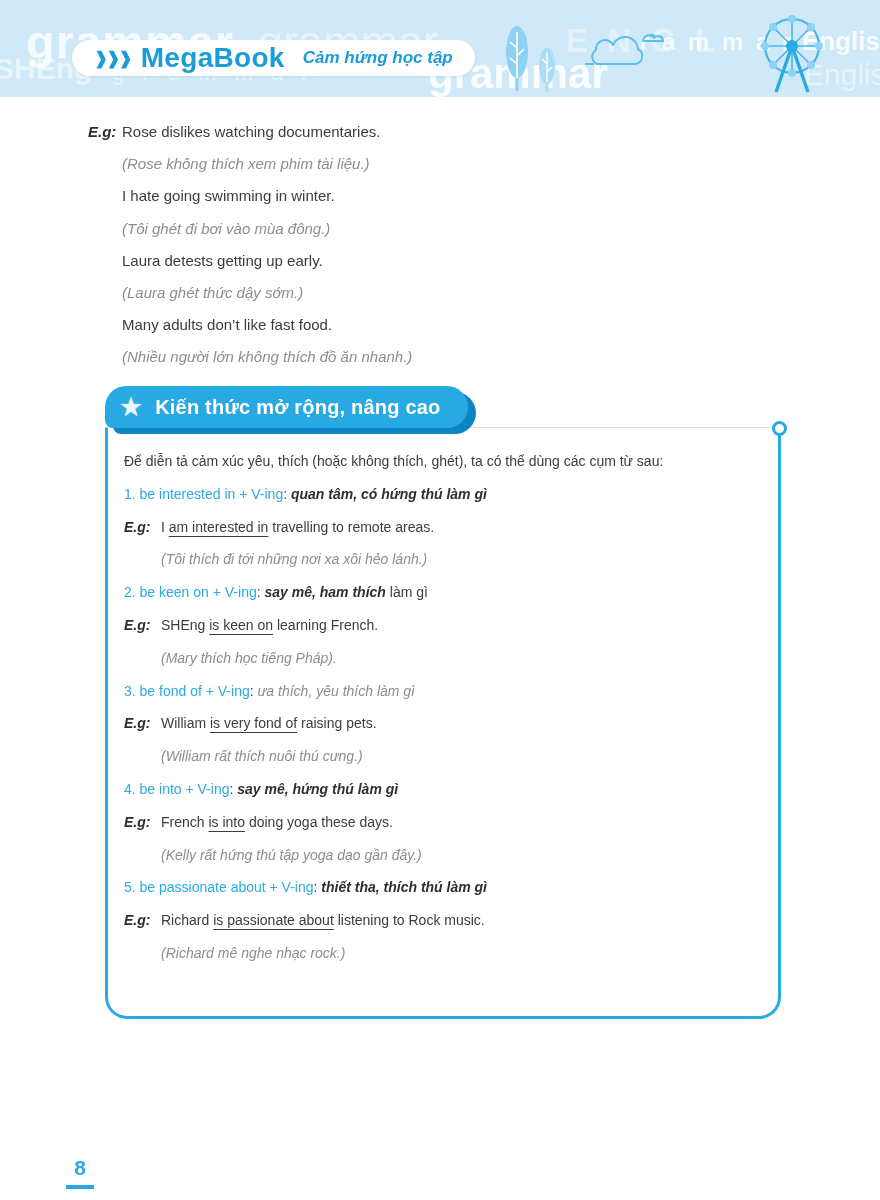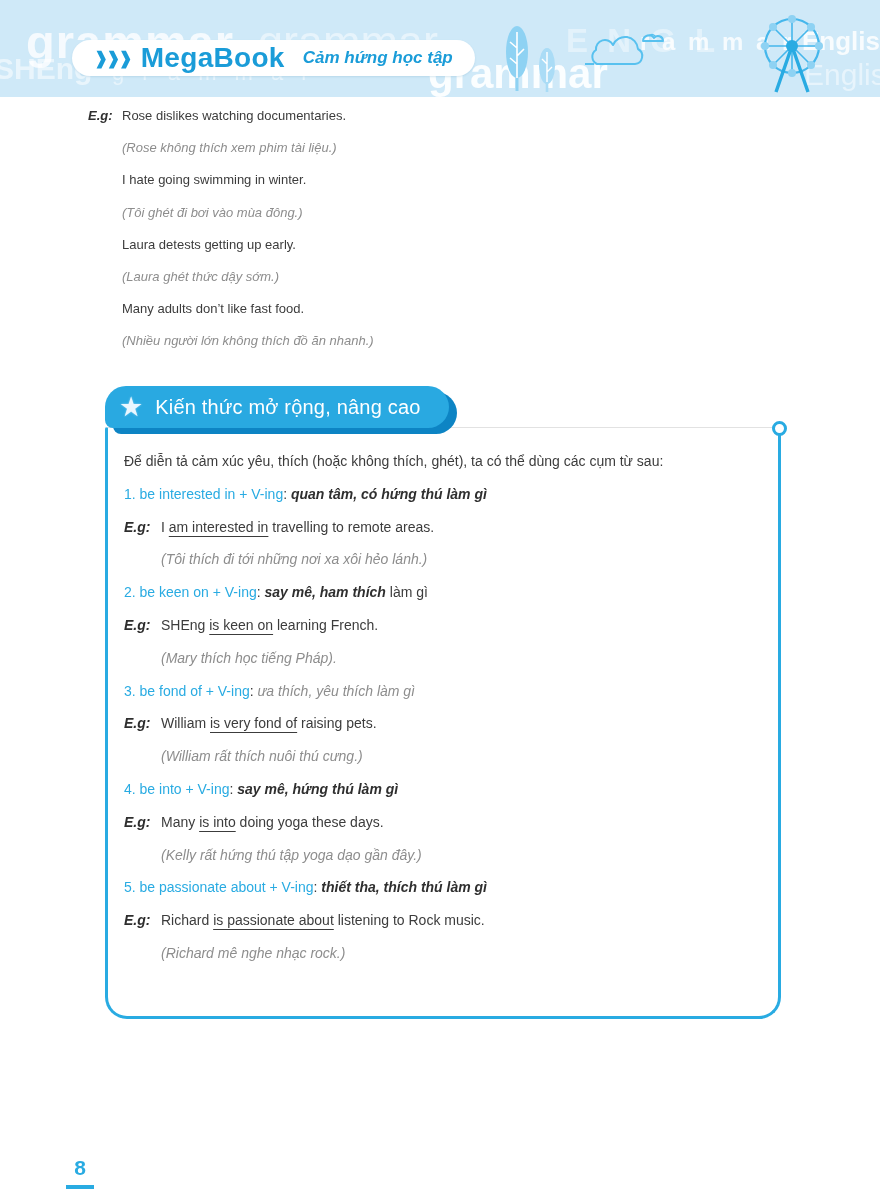--- a/index.html
+++ b/index.html
@@ -22,34 +22,34 @@
   .w10{left:802px;top:26px;font-size:26px;font-weight:700;color:rgba(255,255,255,.85);}
   .logo-pill{
     position:absolute;left:72px;top:40px;height:36px;background:#ffffff;border-radius:19px;
     display:flex;align-items:center;gap:10px;padding:0 22px;box-shadow:0 1px 2px rgba(120,170,200,.25);
   }
   .logo-mark{color:#1a9cd8;font-size:17px;font-weight:700;letter-spacing:-2px;}
   .logo-name{color:#1a9cd8;font-size:28px;font-weight:700;letter-spacing:.3px;}
   .logo-tag{color:#1a9cd8;font-size:17px;font-weight:700;font-style:italic;margin-left:8px;}
   .hicon{position:absolute;}
   
-  .top{position:absolute;left:88px;top:100px;font-size:13px;line-height:32.2px;}
+  .top{position:absolute;left:88px;top:116px;font-size:15px;line-height:32.2px;}
   .top .line{padding-left:34px;}
   .top .line.first{padding-left:0;}
   .eg-label{font-weight:700;font-style:italic;color:#2e2e2e;display:inline-block;width:34px;}
   .vi{color:#8d8d8d;font-style:italic;}
   
   .badge{
     position:absolute;left:105px;top:386px;height:42px;z-index:3;
     display:inline-flex;align-items:center;gap:12px;padding:0 28px 0 14px;
     background:#29a9e1;border-radius:21px 21px 21px 8px;
     box-shadow:8px 6px 0 #0d84c4;
   }
   .badge .star{font-size:27px;color:#eaf7ff;text-shadow:0 0 2px #9fd9f4;line-height:1;}
-  .badge .title{color:#ffffff;font-size:20px;font-weight:400;letter-spacing:.2px;}
+  .badge .title{color:#ffffff;font-size:20px;font-weight:700;letter-spacing:.2px;}
   
   .kbox{
     position:absolute;left:105px;top:427px;width:670px;height:588px;z-index:2;
     border-left:3px solid #29abe2;border-right:3px solid #29abe2;border-bottom:3px solid #29abe2;
     border-top:1px solid #e2e2e2;border-radius:2px 2px 22px 22px;background:#ffffff;
   }
   .kbox .pin{
     position:absolute;right:-9px;top:-7px;width:9px;height:9px;border:3px solid #29abe2;
     border-radius:50%;background:#ffffff;
   }
@@ -149,21 +149,21 @@
 
     <div><span class="kw">2. be keen on + V-ing</span><span>: </span><span class="meaning-dark">say mê, ham thích</span><span> làm gì</span></div>
     <div><span class="eg-label">E.g:</span><span>SHEng </span><span class="u">is keen on</span><span> learning French.</span></div>
     <div class="vi vi-line">(Mary thích học tiếng Pháp).</div>
 
     <div><span class="kw">3. be fond of + V-ing</span><span>: </span><span class="meaning-gray">ưa thích, yêu thích làm gì</span></div>
     <div><span class="eg-label">E.g:</span><span>William </span><span class="u">is very fond of</span><span> raising pets.</span></div>
     <div class="vi vi-line">(William rất thích nuôi thú cưng.)</div>
 
     <div><span class="kw">4. be into + V-ing</span><span>: </span><span class="meaning-dark">say mê, hứng thú làm gì</span></div>
-    <div><span class="eg-label">E.g:</span><span>Many </span><span class="u">is into</span><span> doing yoga these days.</span></div>
+    <div><span class="eg-label">E.g:</span><span>French </span><span class="u">is into</span><span> doing yoga these days.</span></div>
     <div class="vi vi-line">(Kelly rất hứng thú tập yoga dạo gần đây.)</div>
 
     <div><span class="kw">5. be passionate about + V-ing</span><span>: </span><span class="meaning-dark">thiết tha, thích thú làm gì</span></div>
     <div><span class="eg-label">E.g:</span><span>Richard </span><span class="u">is passionate about</span><span> listening to Rock music.</span></div>
     <div class="vi vi-line">(Richard mê nghe nhạc rock.)</div>
   </div>
 </div>
 
 <div class="page-num">8</div>
 <div class="page-bar"></div>

